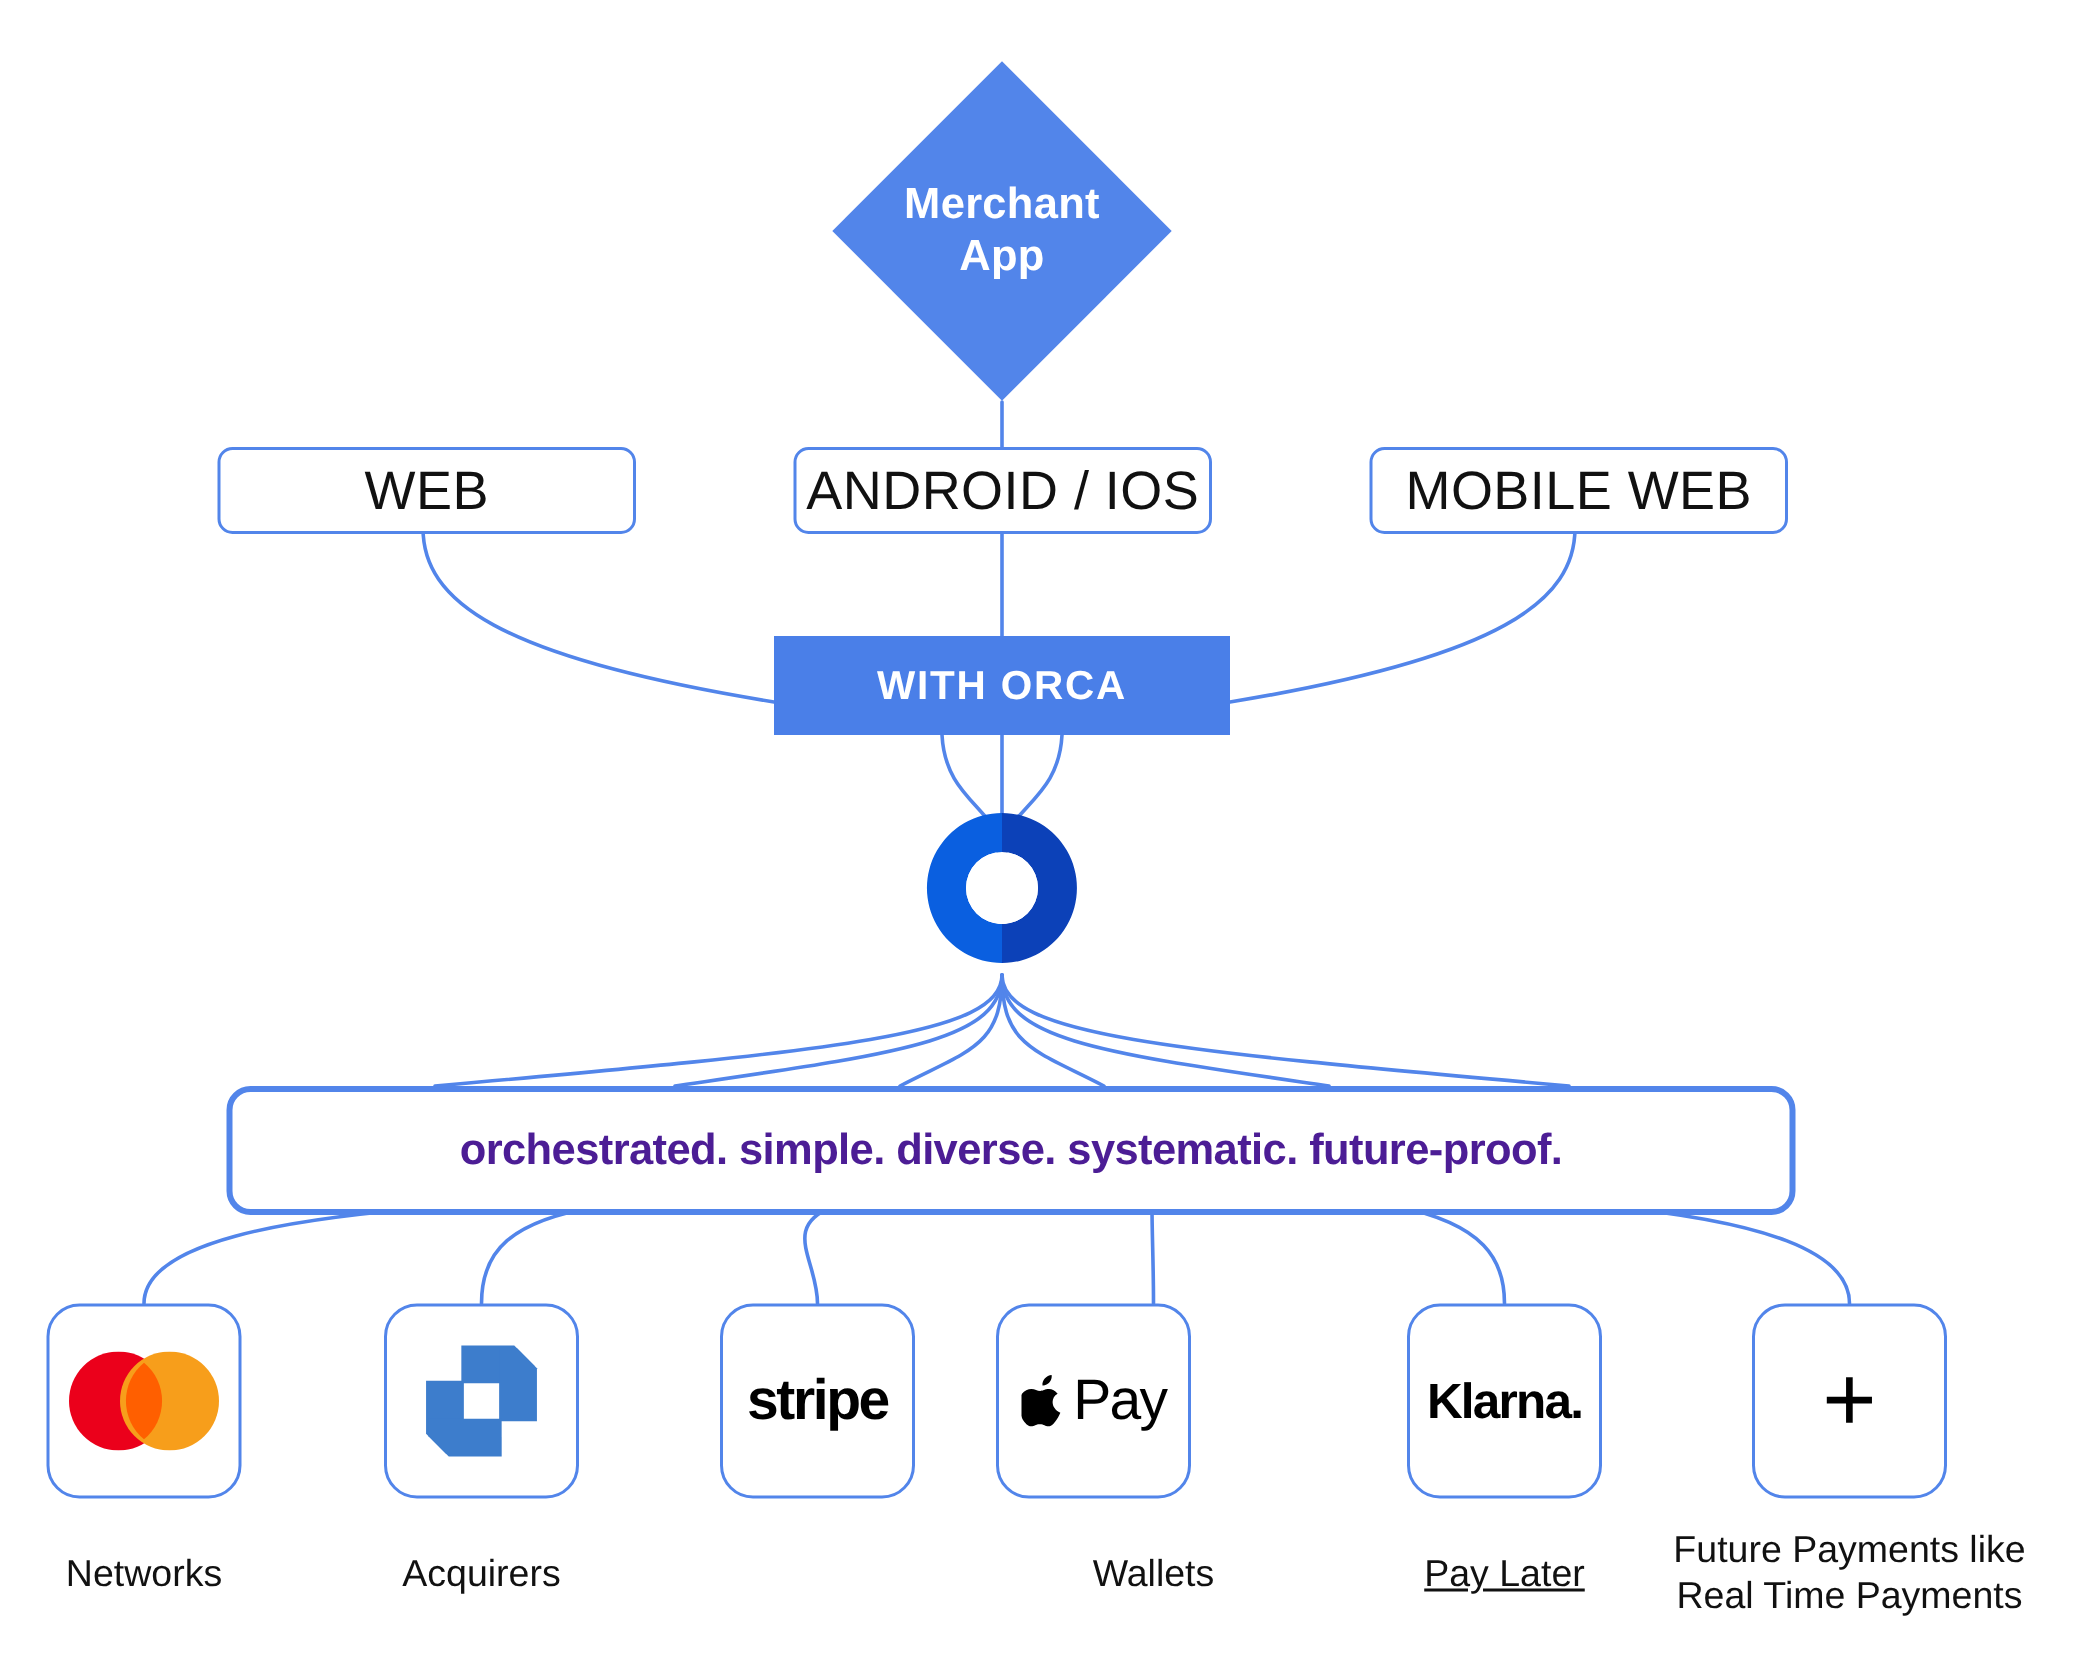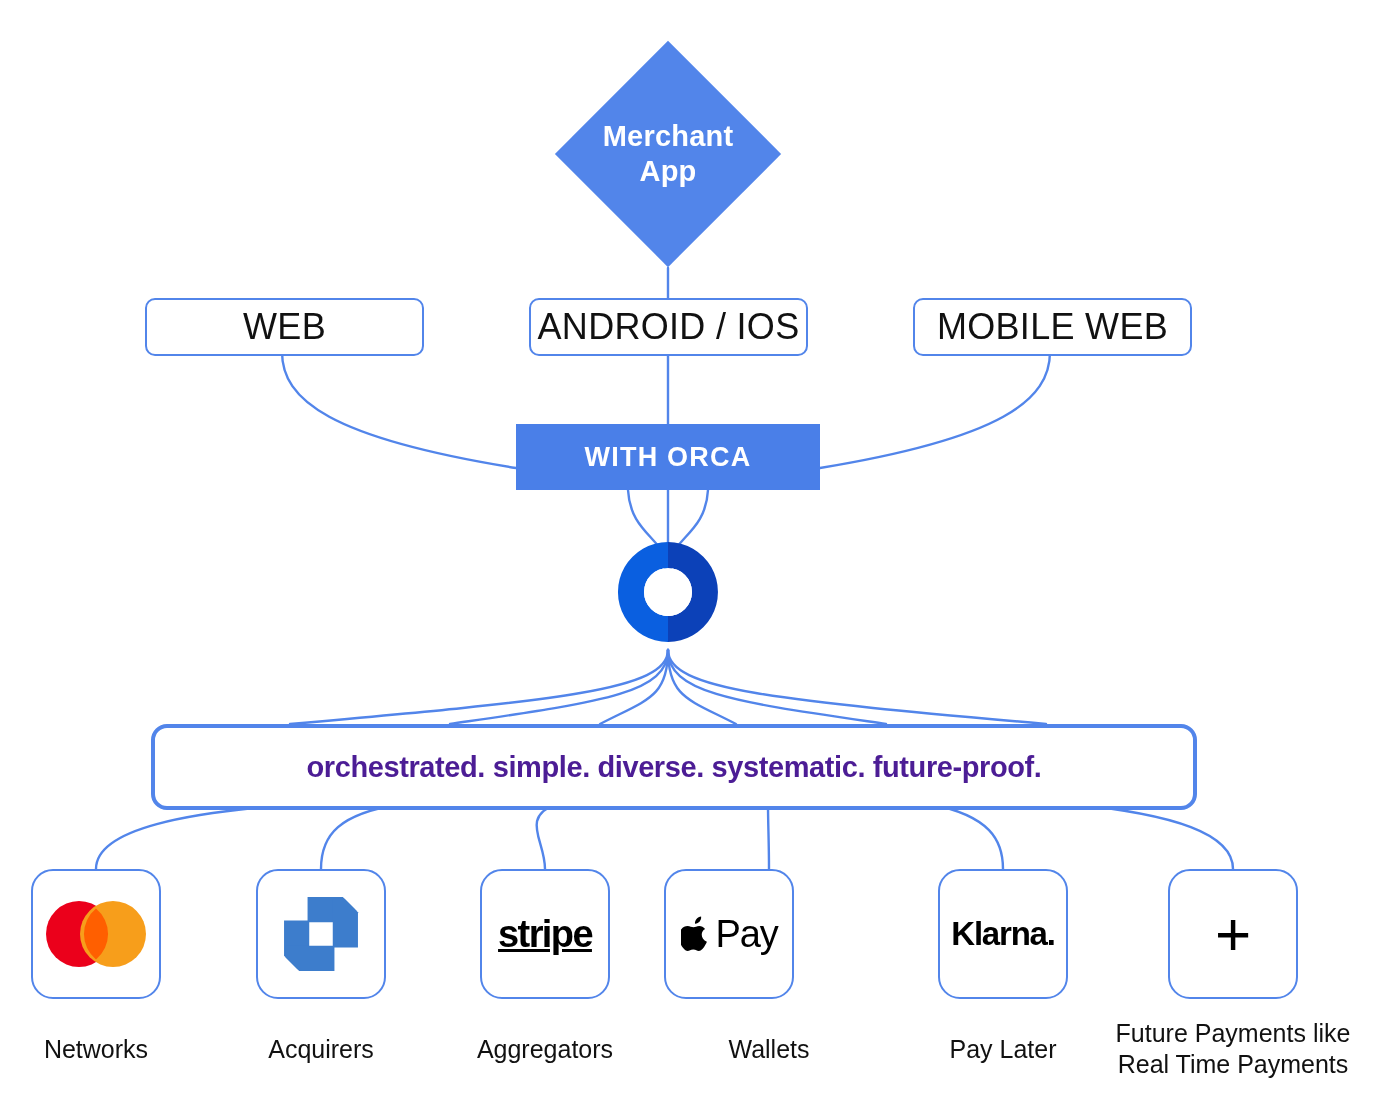--- a/index.html
+++ b/index.html
@@ -135,23 +135,23 @@
     top: 1034px;
     width: 270px;
     text-align: center;
     font-size: 25px;
     color: #111111;
     line-height: 1.25;
   }
 
   .card-0 { left: 31px; }  .lab-0 { left: -39px; }
   .card-1 { left: 256px; } .lab-1 { left: 186px; }
-  .card-2 { left: 480px; text-decoration: underline; } .lab-2 { left: 410px; }
+  .card-2 { left: 480px; } .lab-2 { left: 410px; }
   .card-3 { left: 664px; } .lab-3 { left: 634px; }
-  .card-4 { left: 938px; } .lab-4 { left: 868px; }
+  .card-4 { left: 938px; } .lab-4 { left: 868px; text-decoration: underline; }
   .card-5 { left: 1168px;} .lab-5 { left: 1098px; top: 1018px; }
 
   
   .wordmark {
     font-weight: bold;
     color: #000000;
     letter-spacing: -1.4px;
   }
   .wm-stripe { font-size: 38px; letter-spacing: -1.6px; }
   .wm-klarna { font-size: 33px; letter-spacing: -1.2px; }
@@ -285,21 +285,20 @@
 
         <path d="M8 64 L66 64 L66 94 L24 94 L8 78 Z"></path>
       </g>
     </svg>
   </div>
   <div class="prov-label lab-1">Acquirers</div>
 
   <div class="prov-card card-2">
     <span class="wordmark wm-stripe">stripe</span>
   </div>
-  <div class="prov-label lab-2">Aggregators</div>
 
   <div class="prov-card card-3">
     <span class="applepay-row">
       <svg width="30" height="36" viewBox="0 0 30 36" xmlns="http://www.w3.org/2000/svg">
         <path d="M20.1 0.6c-1.6.1-3.5 1.1-4.6 2.4-1 1.2-1.8 3-1.5 4.7 1.8.1 3.6-.9 4.7-2.2 1-1.3 1.7-3 1.4-4.9z" fill="#000"></path>
         <path d="M25.9 25.8c-.8 1.8-1.2 2.6-2.2 4.2-1.4 2.2-3.4 4.9-5.8 4.9-2.2 0-2.7-1.4-5.7-1.4-2.9 0-3.5 1.4-5.7 1.4-2.4 0-4.3-2.5-5.7-4.6C-2.4 24.4-2.8 17.1.3 13.2c1.6-2 4-3.2 6.3-3.2 2.4 0 3.9 1.3 5.9 1.3 1.9 0 3-1.3 5.8-1.3 2.1 0 4.3 1.1 5.8 3.1-5.1 2.8-4.3 10.1 1.8 12.7z" fill="#000"></path>
       </svg>
       <span class="ap-text">Pay</span>
     </span>
   </div>

